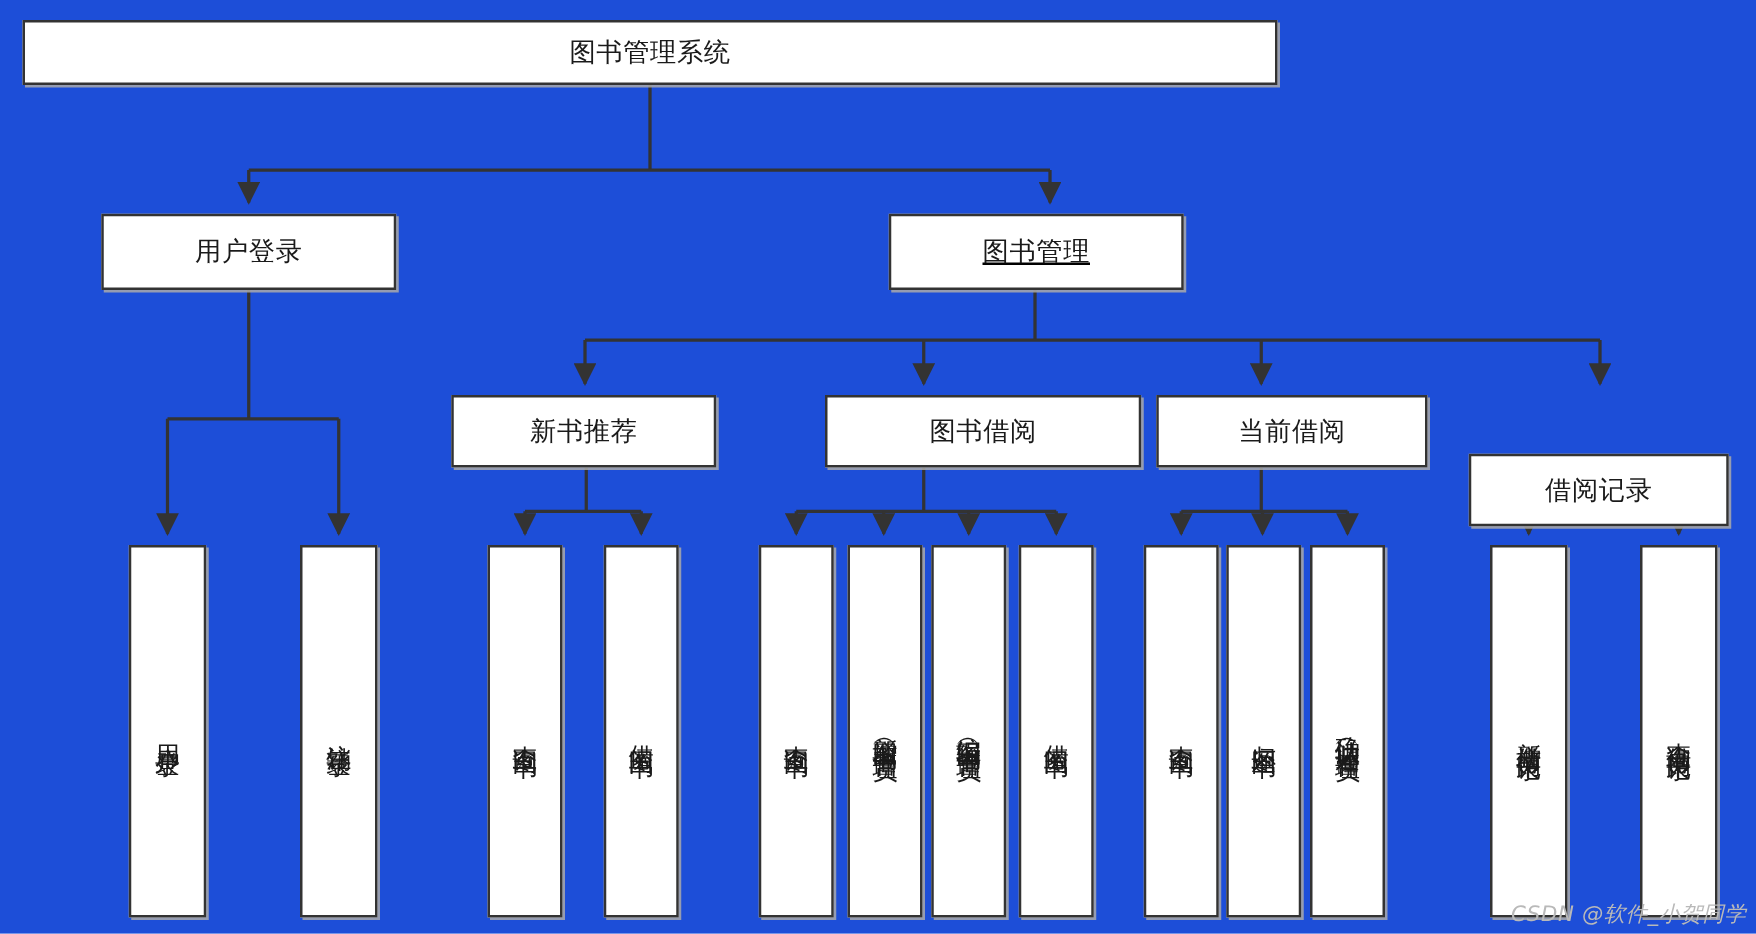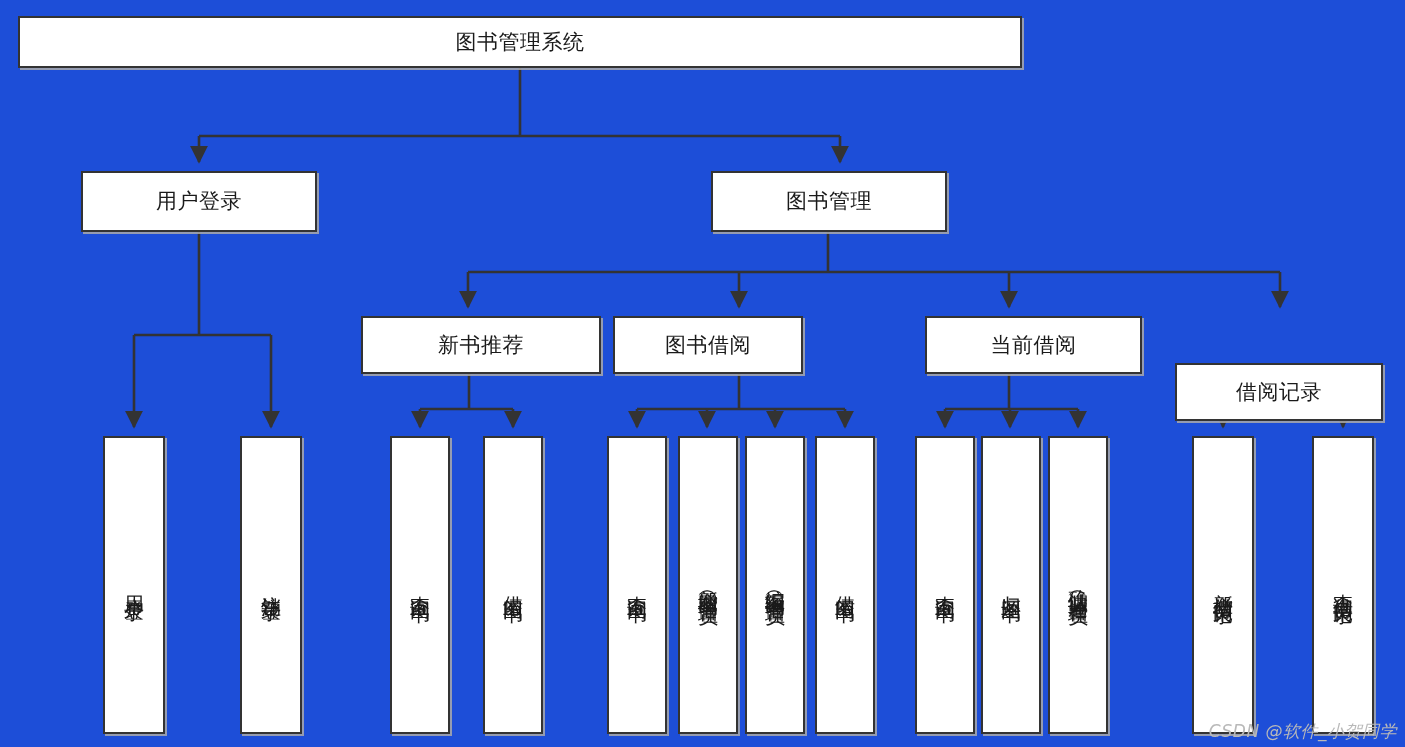--- a/index.html
+++ b/index.html
@@ -127,29 +127,29 @@
   </svg>
 
   <div class="node" style="left:18px; top:16px; width:1004px; height:52px;">
     <span class="node-label">图书管理系统</span>
   </div>
 
   <div class="node" style="left:81px; top:171px; width:236px; height:61px;">
     <span class="node-label">用户登录</span>
   </div>
 
-  <div class="node" style="left:711px; top:171px; width:236px; height:61px;">
+  <div class="node" style="left:711px; top:171px; width:236px; height:61px;text-decoration:underline;">
     <span class="node-label">图书管理</span>
   </div>
 
-  <div class="node" style="left:361px; top:316px; width:240px; height:58px;">
+  <div class="node" style="left:361px; top:316px; width:212px; height:58px;">
     <span class="node-label">新书推荐</span>
   </div>
 
-  <div class="node" style="left:613px; top:316px; width:190px; height:58px;justify-content:center;">
+  <div class="node" style="left:660px; top:316px; width:253px; height:58px;justify-content:center;">
     <span class="node-label">图书借阅</span>
   </div>
 
   <div class="node" style="left:925px; top:316px; width:217px; height:58px;">
     <span class="node-label">当前借阅</span>
   </div>
 
   <div class="node" style="left:1175px; top:316px; width:208px; height:58px;margin-top:47px;">
     <span class="node-label">借阅记录</span>
   </div>

